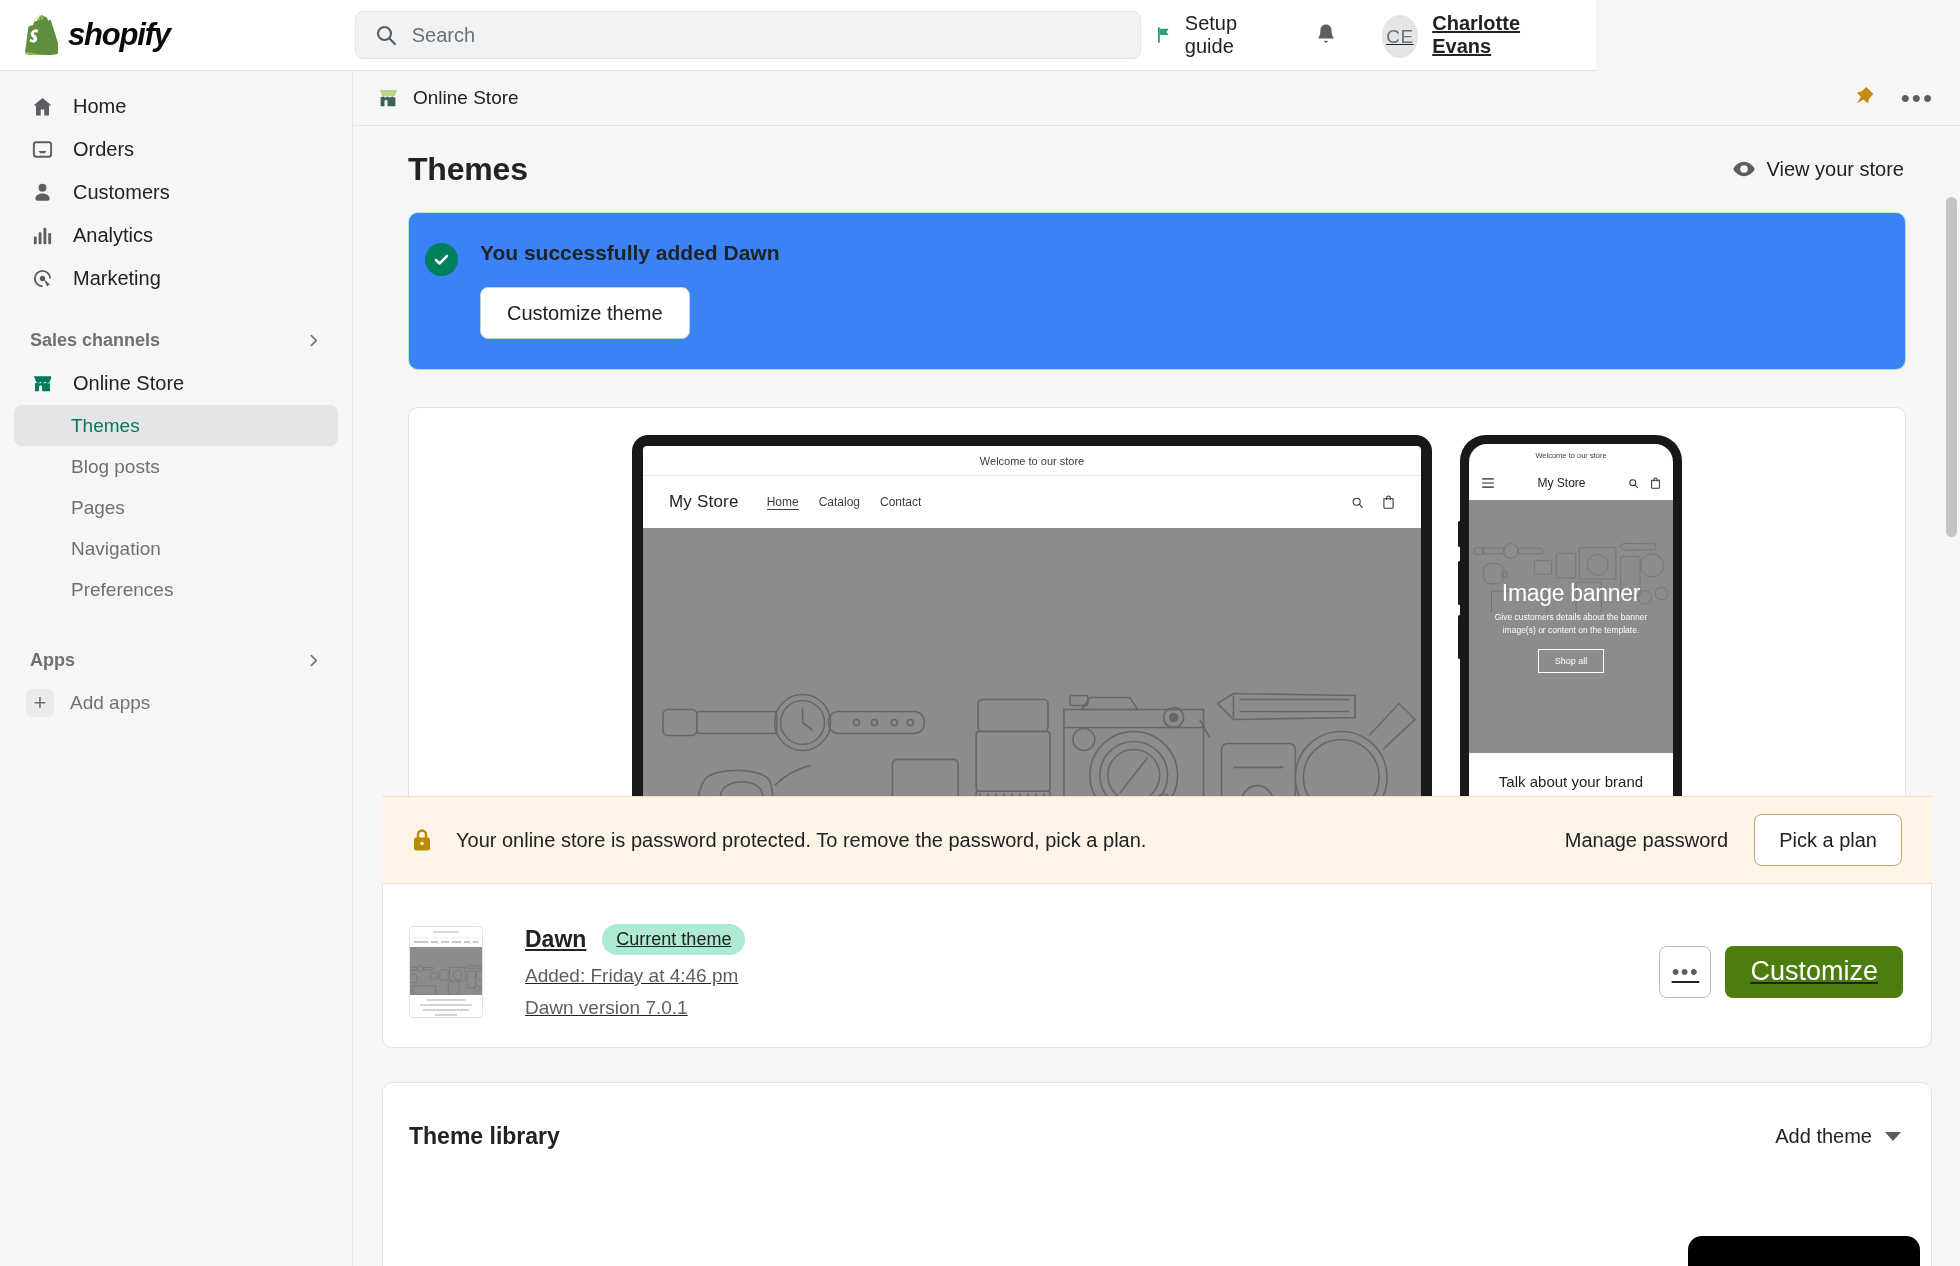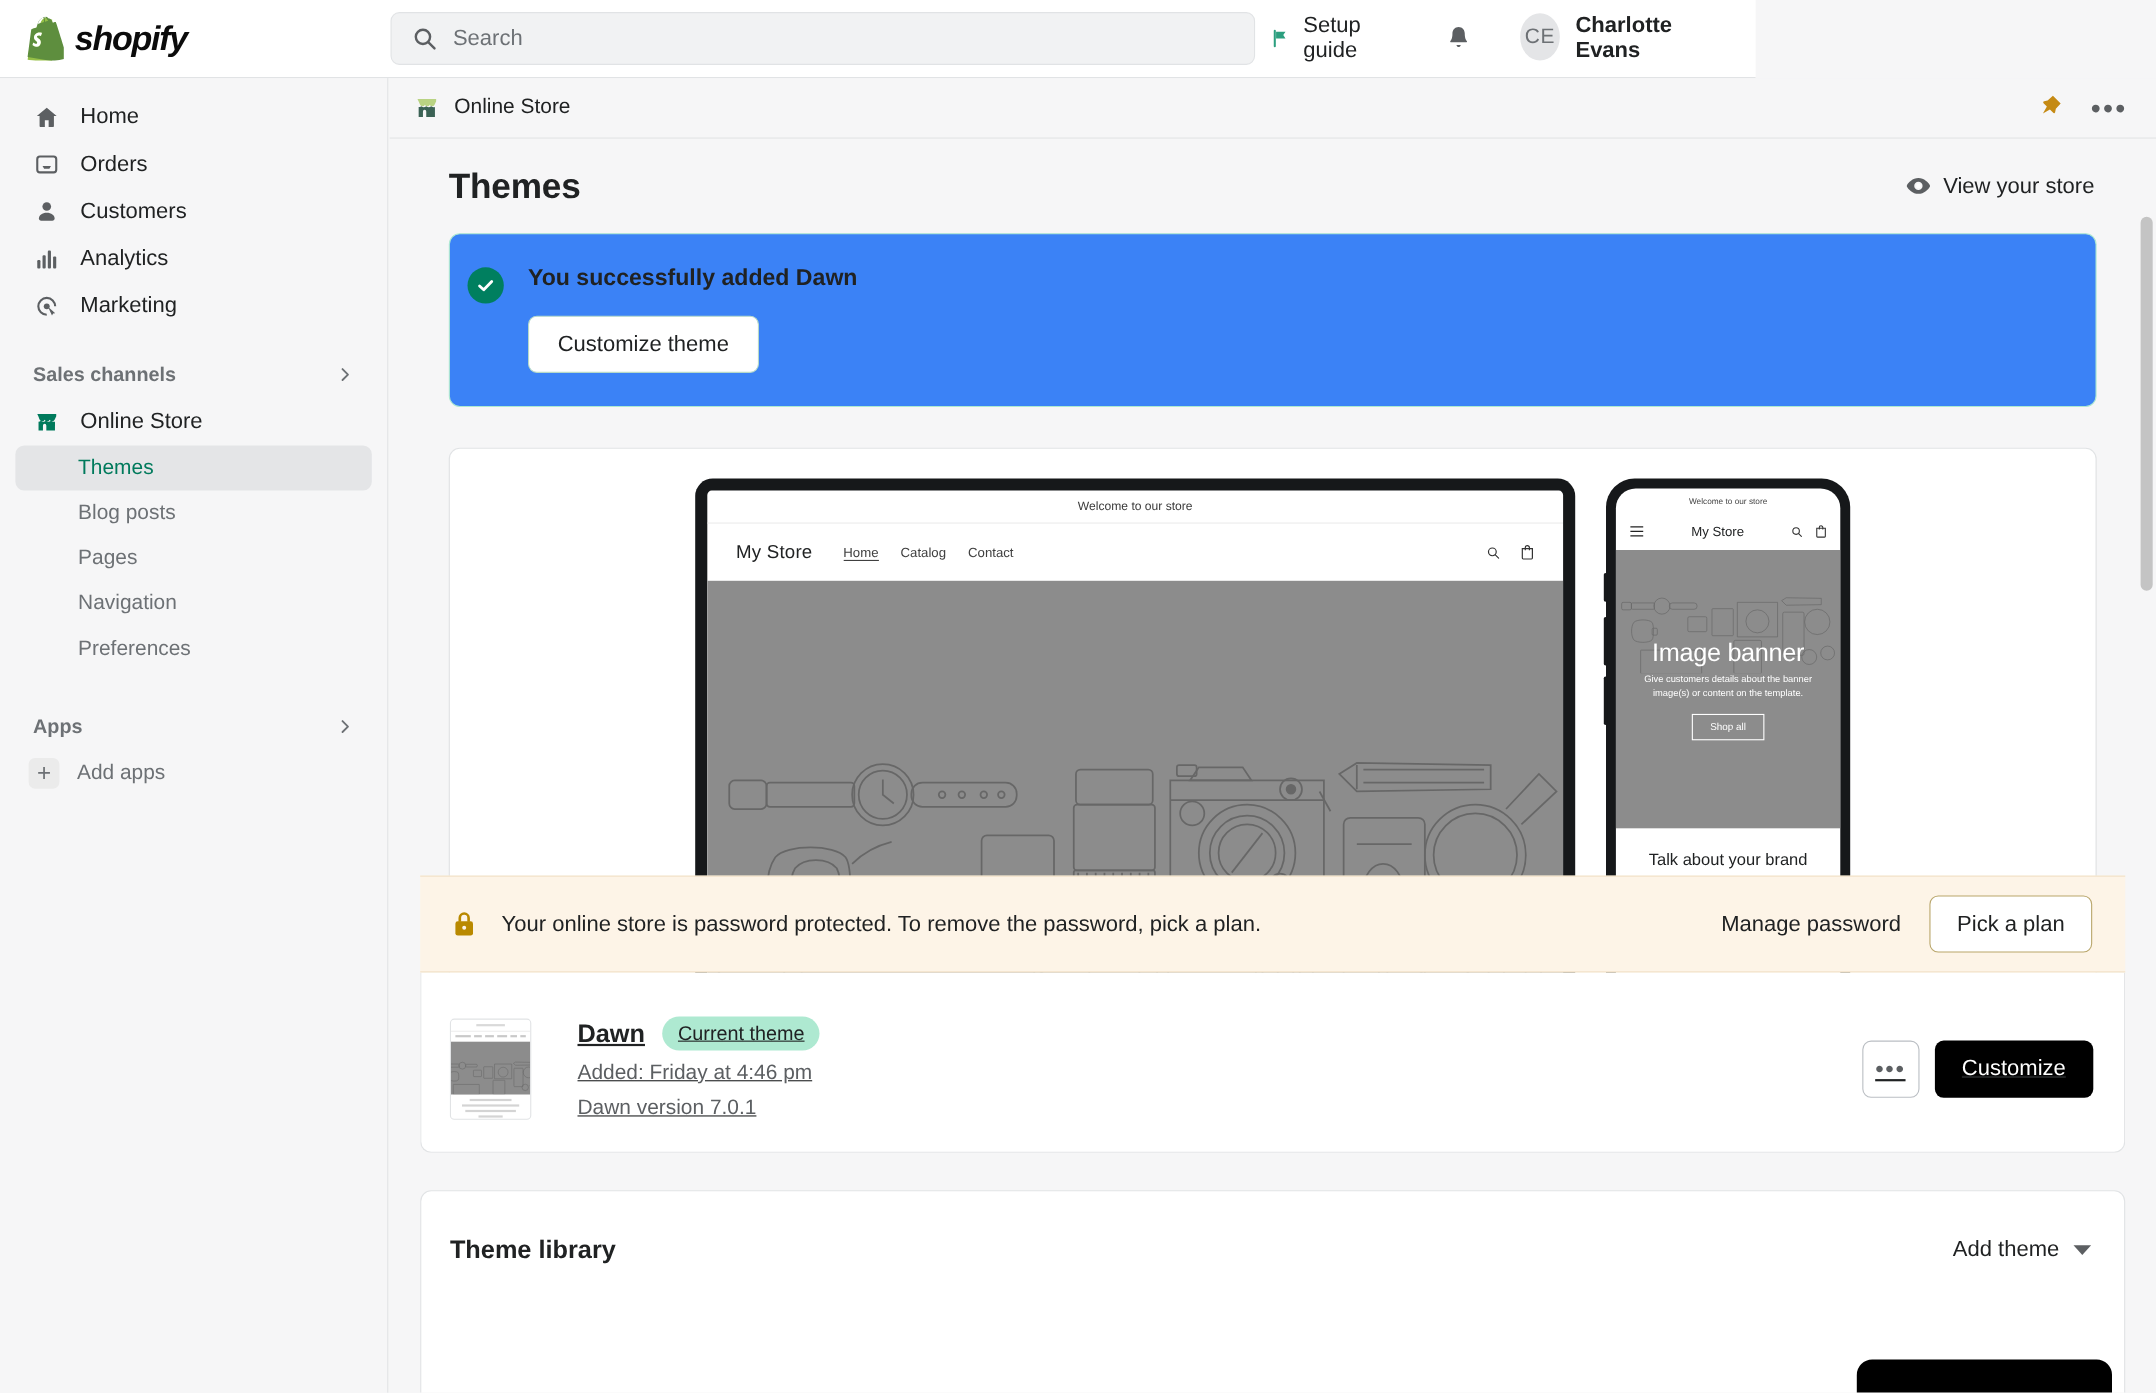--- a/index.html
+++ b/index.html
@@ -32,21 +32,21 @@
     display:flex; align-items:center; gap:14px;
     padding: 0 18px;
     margin-left: 35px;
   }
   .search-box .ph { font-size: 20px; color:#6d7175; }
 
   .top-right { margin-left:auto; display:flex; align-items:center; gap:0; padding-right: 24px; }
   .setup-guide { display:flex; align-items:center; gap:11px; padding: 8px 14px; border-radius:8px; }
   .setup-guide .lbl { font-size: 20px; color:#202223; }
   .bell-btn { padding: 8px 14px; margin-left: 10px; border-radius:8px; display:flex; align-items:center; }
-  .user-chip { display:flex; align-items:flex-start; gap:14px; padding: 6px 10px 6px 8px; border-radius:8px; margin-left: 22px; }
+  .user-chip { display:flex; align-items:flex-end; gap:14px; padding: 6px 10px 6px 8px; border-radius:8px; margin-left: 22px; text-decoration: underline; }
   .avatar {
     width:43px; height:43px; border-radius:50%;
     background:#e4e5e7; color:#6d7175;
     display:flex; align-items:center; justify-content:center;
     font-size:19px; letter-spacing:.5px;
   }
   .user-name { font-size: 20px; font-weight: 600; color:#202223; }
 
   
   .sidebar {
@@ -178,21 +178,21 @@
   .thumb-hero { height:48px; background:#8c8c8c; position:relative; overflow:hidden; }
   .thumb-foot { padding: 4px 6px 0; }
   .thumb-foot i { display:block; height:2px; background:#d4d4d4; margin: 0 auto 3px; }
 
   .theme-meta .line1 { display:flex; align-items:center; gap: 16px; }
   .theme-name { font-size: 23px; font-weight:600; }
   .badge { background:#aee9d1; color:#202223; font-size:18px; border-radius:20px; padding: 5px 14px; }
   .theme-meta .sub { font-size:19px; color:#5c5f62; margin-top:10px; }
   .theme-actions { margin-left:auto; display:flex; align-items:center; gap: 14px; }
   .btn-icon { width:52px; height:52px; background:#fff; border:1px solid #babec3; border-radius:8px; display:flex; align-items:center; justify-content:center; color:#5c5f62; font-size:22px; letter-spacing:1.5px; line-height:1; }
-  .btn-primary { height:52px; padding: 0 25px; background:#000000; color:#fff; border:none; border-radius:8px; font-size:20px; display:flex; align-items:center; font-family:"Liberation Sans", sans-serif;text-align:right; }
+  .btn-primary { height:52px; padding: 0 25px; background:#4d7c0f; color:#fff; border:none; border-radius:8px; font-size:27px; display:flex; align-items:center; font-family:"Liberation Sans", sans-serif;text-align:right; }
 
   
   .lib-card { position:absolute; left:28px; right:28px; top: 956px; height: 200px; background:#fff; border:1px solid #e1e3e5; border-radius:10px; padding: 40px 30px 0 26px; }
   .lib-head { display:flex; align-items:center; }
   .lib-title { font-size:23px; font-weight:600; }
   .add-theme { margin-left:auto; display:flex; align-items:center; gap:13px; font-size:20px; color:#202223; }
   .caret { width:0;height:0;border-left:8px solid transparent;border-right:8px solid transparent;border-top:9px solid #5c5f62; }
 
   
   .scroll-track { position:absolute; top:126px; right:0; width: 16px; height:1140px; background:transparent; }

